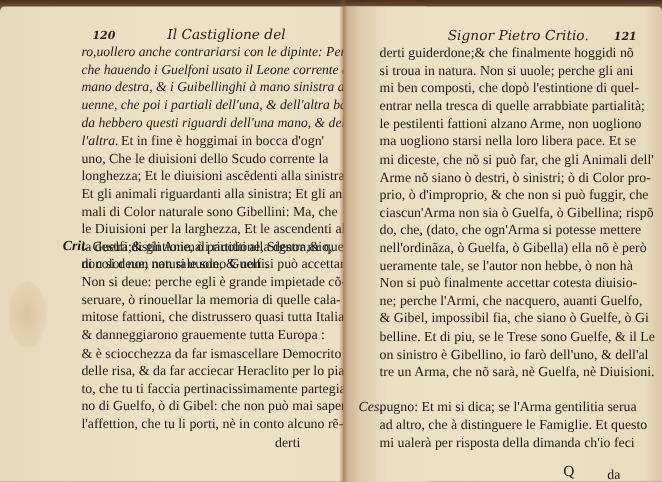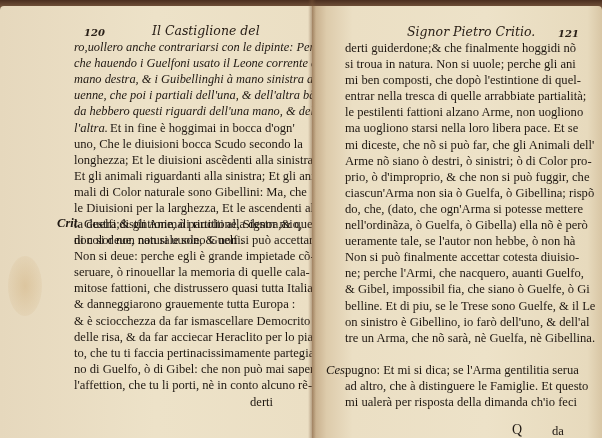--- a/index.html
+++ b/index.html
@@ -128,21 +128,21 @@
       <div class="line">che hauendo i Guelfoni usato il Leone corrente à</div>
       <div class="line">mano destra, &amp; i Guibellinghi à mano sinistra au</div>
       <div class="line">uenne, che poi i partiali dell'una, &amp; dell'altra bã</div>
       <div class="line">da hebbero questi riguardi dell'una mano, &amp; del</div>
     </div>
 
     <div class="text-block italic" style="left:74px; top:113.5px;">l'altra.</div>
     <div class="text-block" style="left:110px; top:113.5px;">Et in fine è hoggimai in bocca d'ogn'</div>
 
     <div class="text-block" style="left:74px; top:129.6px;">
-      <div class="line">uno, Che le diuisioni bocca Scudo secondo la</div>
+      <div class="line">uno, Che le diuisioni dello Scudo corrente la</div>
       <div class="line">longhezza; Et le diuisioni ascẽdenti alla sinistra;</div>
       <div class="line">Et gli animali riguardanti alla sinistra; Et gli ani</div>
       <div class="line">mali di Color naturale sono Gibellini: Ma, che</div>
       <div class="line">le Diuisioni per la larghezza, Et le ascendenti al</div>
       <div class="line">la destra;&amp; gli Animali riuolti alla destra,&amp; quei</div>
       <div class="line">di color non naturale sono Guelfi.</div>
     </div>
 
     <div class="speaker" style="left:57px; top:210px;">Crit.</div>
     <div class="text-block" style="left:84px; top:210px;">
@@ -178,21 +178,21 @@
       <div class="line">prio, ò d'improprio, &amp; che non si può fuggir, che</div>
       <div class="line">ciascun'Arma non sia ò Guelfa, ò Gibellina; rispõ</div>
       <div class="line">do, che, (dato, che ogn'Arma si potesse mettere</div>
       <div class="line">nell'ordinãza, ò Guelfa, ò Gibella) ella nõ è però</div>
       <div class="line">ueramente tale, se l'autor non hebbe, ò non hà</div>
       <div class="line">Non si può finalmente accettar cotesta diuisio-</div>
       <div class="line">ne; perche l'Armi, che nacquero, auanti Guelfo,</div>
       <div class="line">&amp; Gibel, impossibil fia, che siano ò Guelfe, ò Gi</div>
       <div class="line">belline. Et di piu, se le Trese sono Guelfe, &amp; il Le</div>
       <div class="line">on sinistro è Gibellino, io farò dell'uno, &amp; dell'al</div>
-      <div class="line">tre un Arma, che nõ sarà, nè Guelfa, nè Gibellina.</div>
+      <div class="line">tre un Arma, che nõ sarà, nè Guelfa, nè Diuisioni.</div>
     </div>
 
     <div class="speaker" style="left:14px; top:357px; font-weight:normal;">Ces.</div>
     <div class="text-block" style="left:42px; top:356px;">
       <div class="line" style="margin-left:-9px;">pugno: Et mi si dica; se l'Arma gentilitia serua</div>
       <div class="line" style="margin-left:-9px;">ad altro, che à distinguere le Famiglie. Et questo</div>
       <div class="line" style="margin-left:-9px;">mi ualerà per risposta della dimanda ch'io feci</div>
     </div>
 
     <div class="signature" style="left:200px; top:416px;">Q</div>

